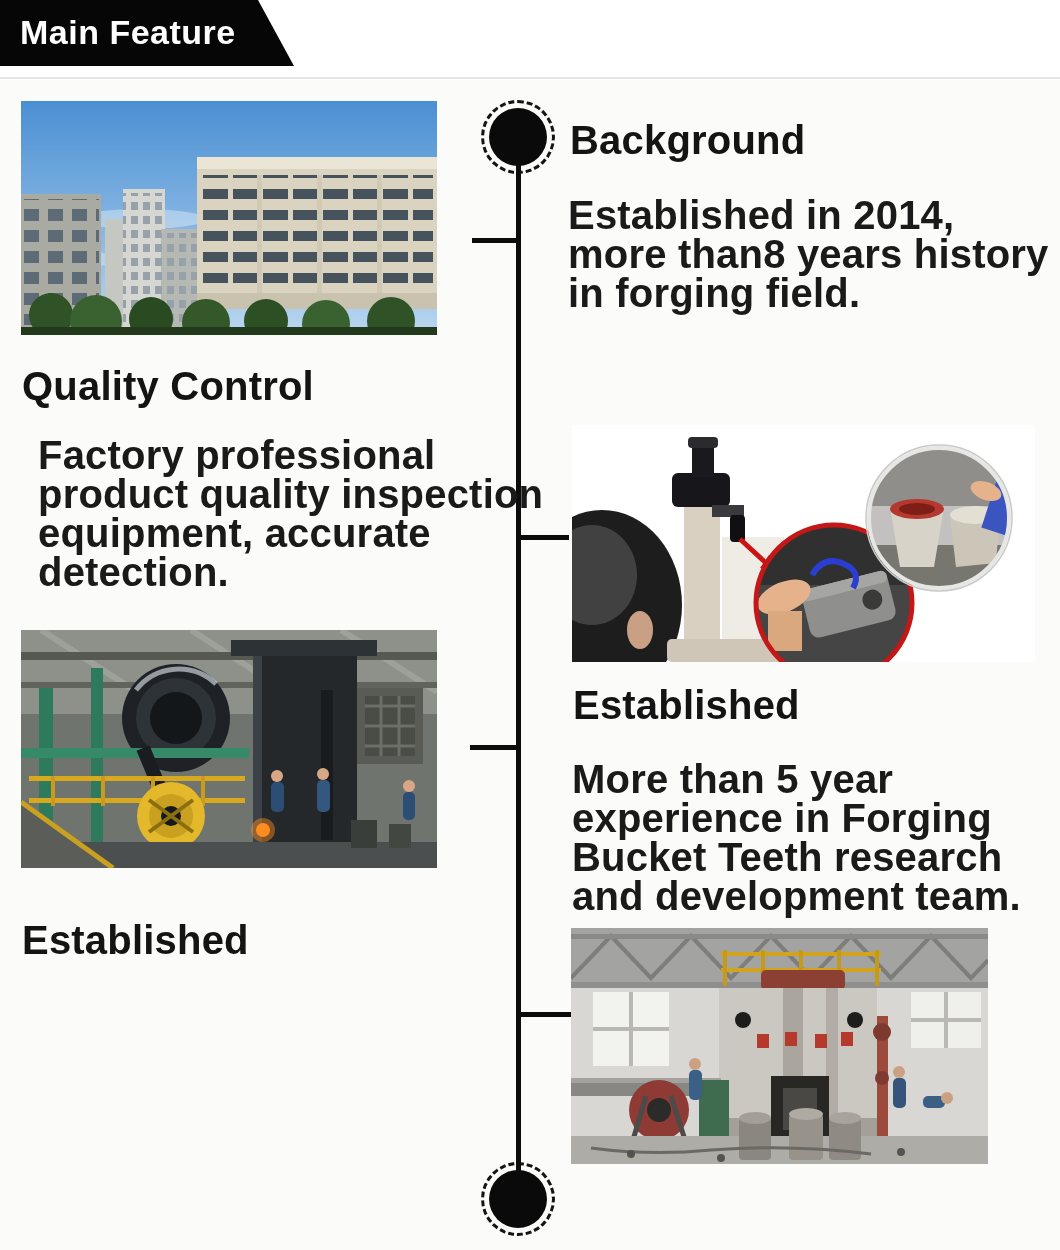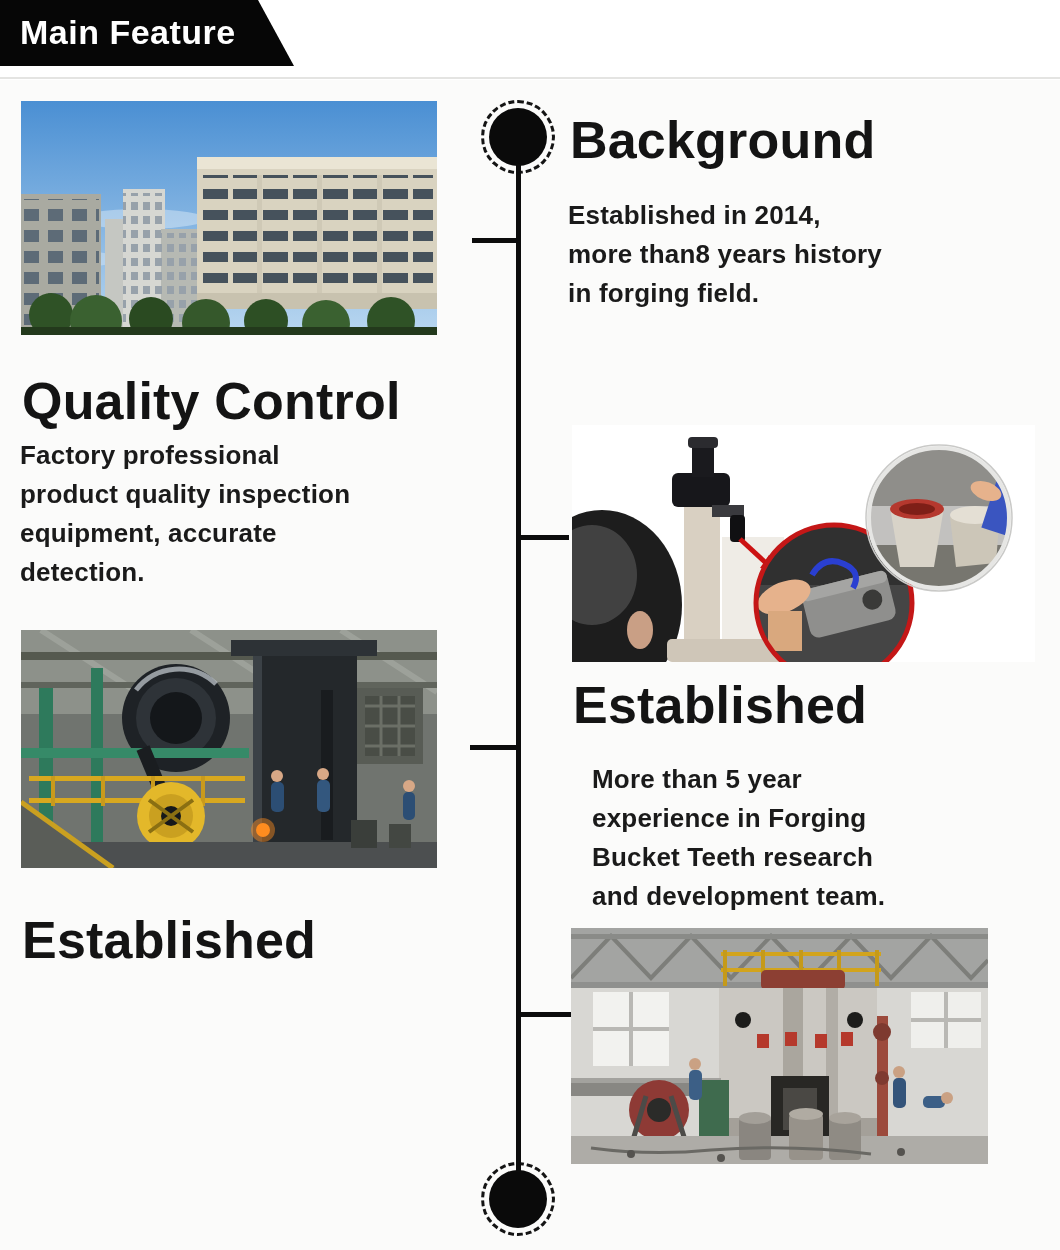--- a/index.html
+++ b/index.html
@@ -11,23 +11,23 @@
           clip-path:polygon(0 0,258px 0,294px 66px,0 66px)}
   .banner-label{position:absolute;left:20px;top:0;line-height:64px;font-size:34px;font-weight:bold;
           color:#ffffff;letter-spacing:.5px;white-space:nowrap}
   .divider{position:absolute;left:0;top:77px;width:1060px;height:2px;background:#e4e4e2}
   .node{position:absolute;width:74px;height:74px;border:3px dashed #141414;border-radius:50%;
         background:#fbfbfa;display:flex;align-items:center;justify-content:center}
   .dot{width:58px;height:58px;border-radius:50%;background:#0a0a0a}
   .spine{position:absolute;left:516px;top:164px;width:5px;height:1008px;background:#0c0c0c}
   .conn{position:absolute;height:5px;background:#0c0c0c}
   .photo{position:absolute;overflow:hidden;font-size:0;line-height:0}
-  .sec-title{position:absolute;font-size:52px;line-height:50px;font-weight:bold;color:#141414;
+  .sec-title{position:absolute;font-size:40px;line-height:50px;font-weight:bold;color:#141414;
              letter-spacing:.2px;white-space:nowrap}
-  .sec-body{position:absolute;font-size:26px;line-height:39px;font-weight:bold;color:#1a1a1a;
+  .sec-body{position:absolute;font-size:40px;line-height:39px;font-weight:bold;color:#1a1a1a;
             white-space:pre-line;letter-spacing:.2px}
 </style>
 </head>
 <body>
 
 <div class="page">
   <div class="body-bg"></div>
 
   <div class="banner">
     <span class="banner-label">Main Feature</span>
@@ -264,26 +264,26 @@
         <circle cx="150" cy="230" r="4" fill="#55534f"></circle>
       <circle cx="330" cy="224" r="4" fill="#55534f"></circle>
     </svg>
   </figure>
 
   <h2 class="sec-title" style="left:570px;top:115px">Background</h2>
   <p class="sec-body" style="left:568px;top:196px">Established in 2014,
 more than8 years history
 in forging field.</p>
 
-  <h2 class="sec-title" style="left:22px;top:376px">Quality Control</h2>
-  <p class="sec-body" style="left:20px;top:436px">Factory professional
+  <h2 class="sec-title" style="left:22px;top:361px">Quality Control</h2>
+  <p class="sec-body" style="left:38px;top:436px">Factory professional
 product quality  inspection
 equipment, accurate
 detection.</p>
 
   <h2 class="sec-title" style="left:573px;top:680px">Established</h2>
-  <p class="sec-body" style="left:592px;top:760px">More than 5 year
+  <p class="sec-body" style="left:572px;top:760px">More than 5 year
 experience in Forging
 Bucket Teeth research
 and development team.</p>
 
   <h2 class="sec-title" style="left:22px;top:915px">Established</h2>
 </div>
 
 </body></html>

